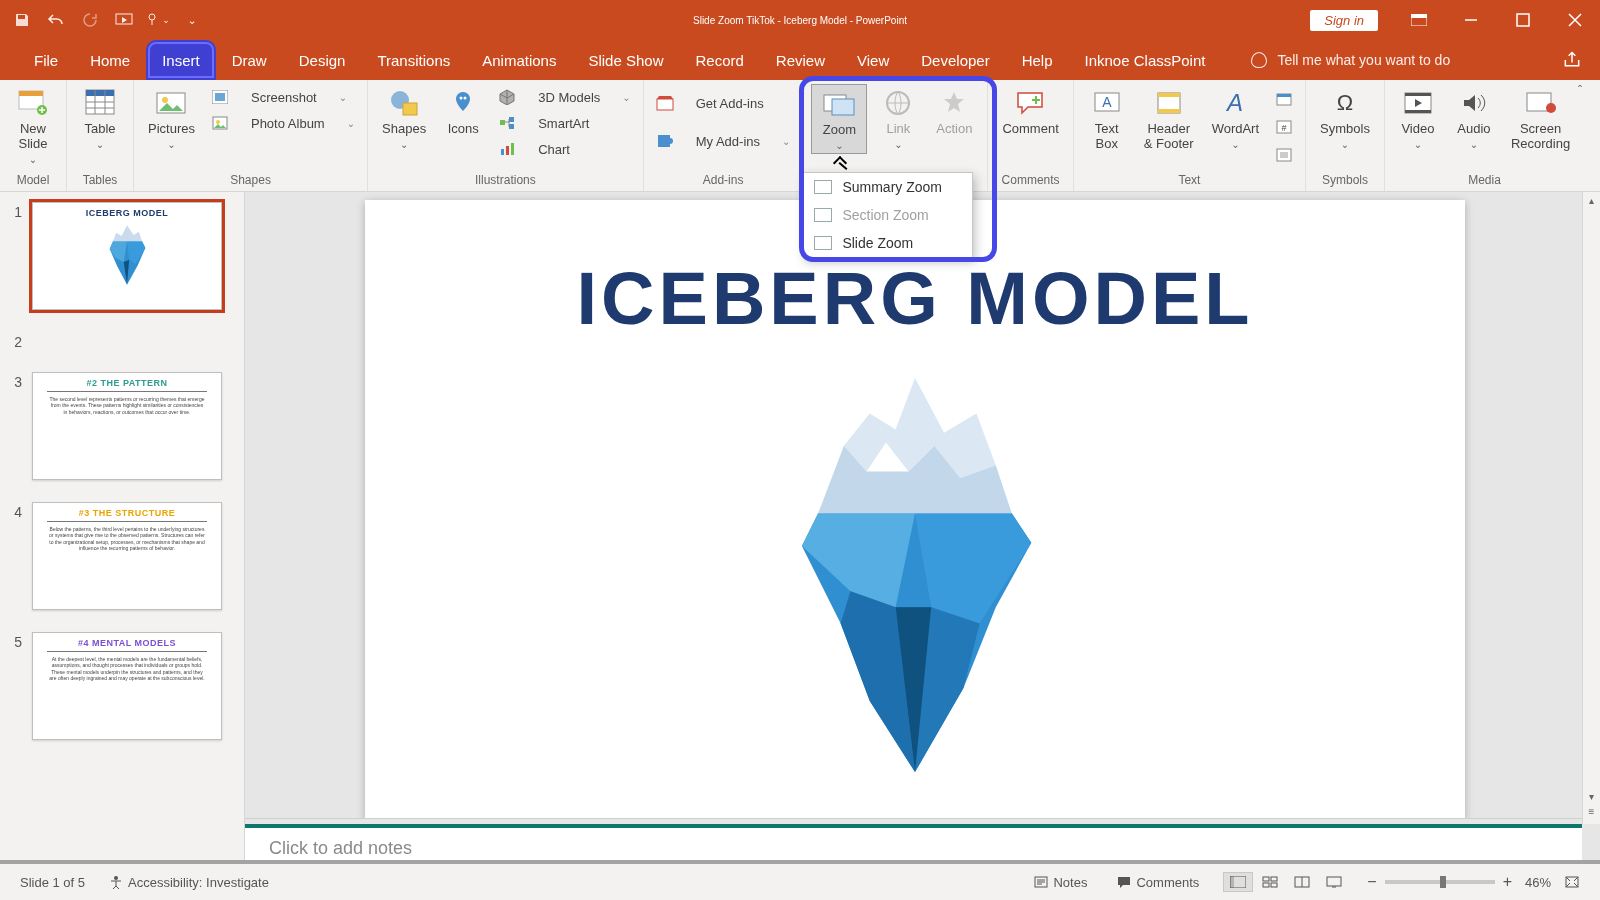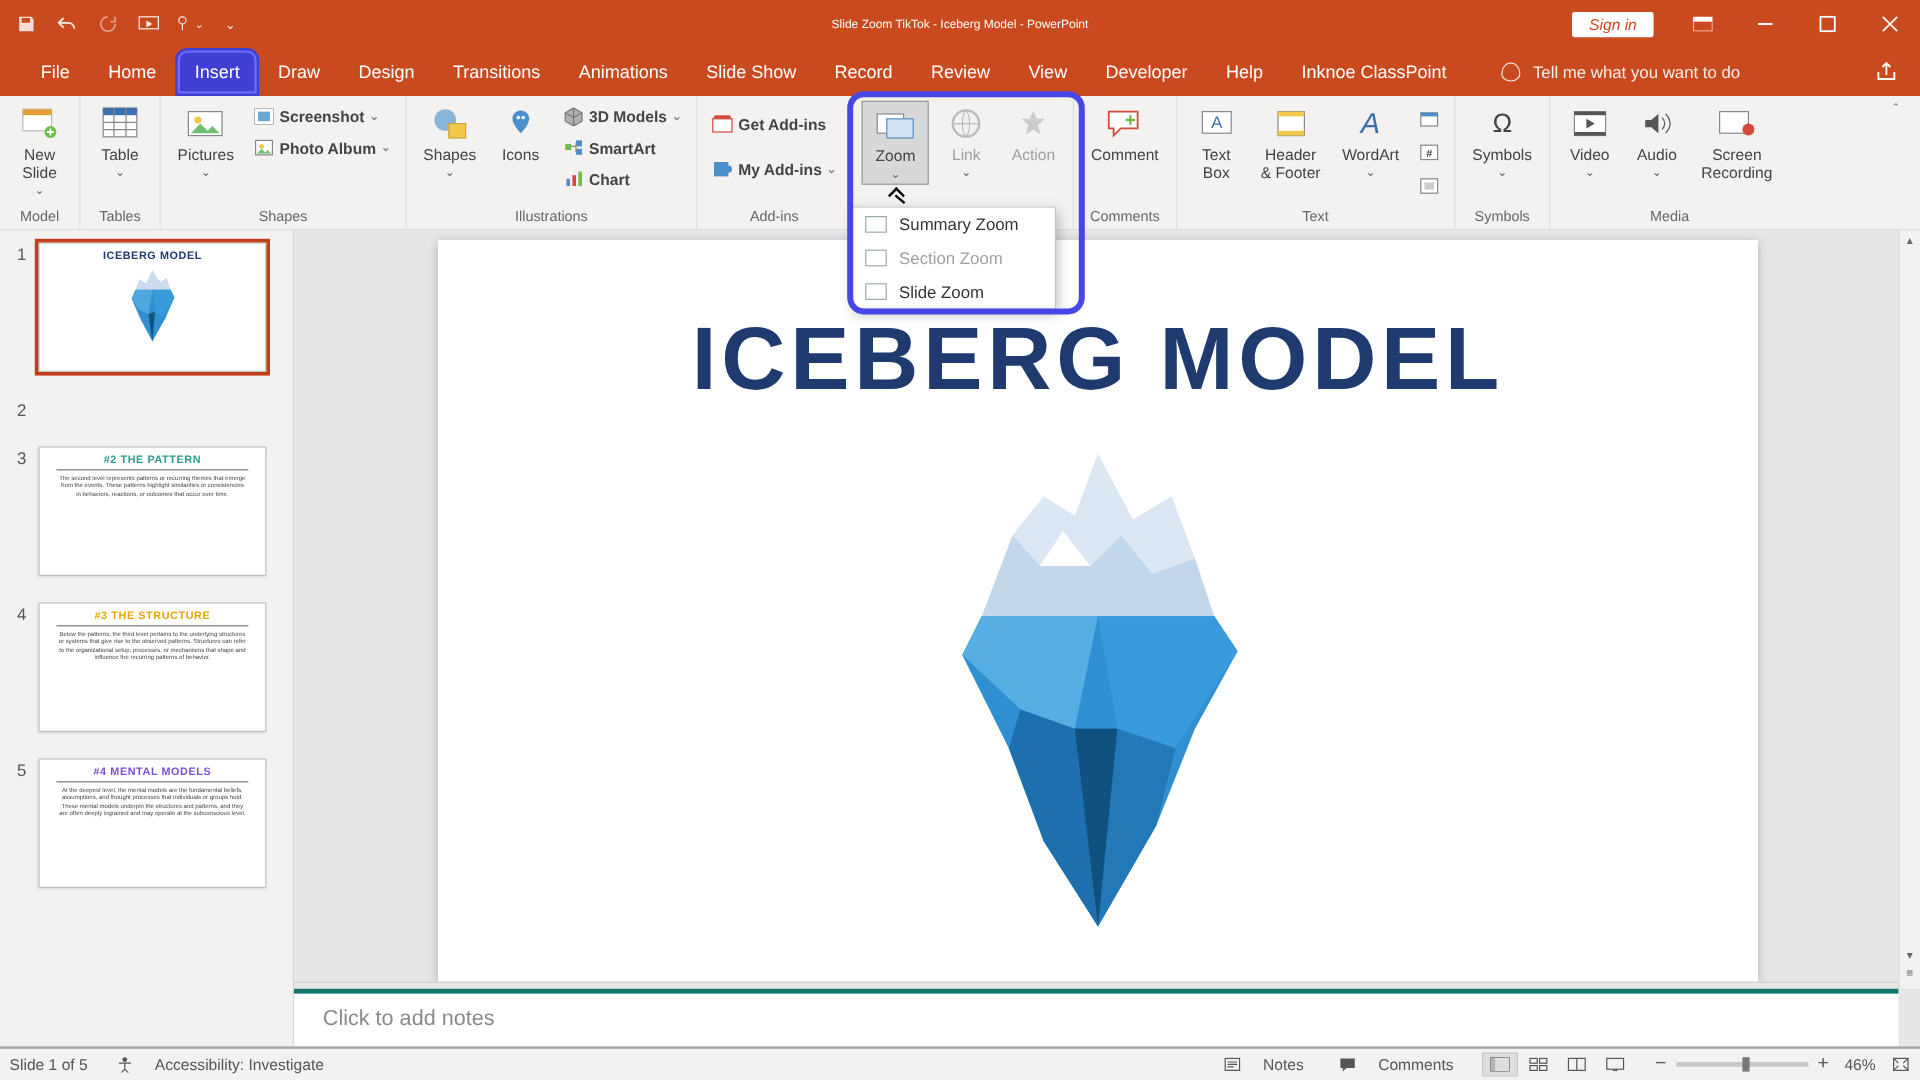--- a/index.html
+++ b/index.html
@@ -25,21 +25,21 @@
 .tabs .share svg { width: 20px; height: 20px; }
 
 
 .ribbon { height: 112px; background: #f3f2f1; border-bottom: 1px solid #d6d6d6; display: flex; align-items: stretch; position: relative; }
 .group { display: flex; flex-direction: column; padding: 4px 8px 0 8px; border-right: 1px solid #e0e0e0; }
 .group .controls { flex: 1; display: flex; align-items: flex-start; gap: 6px; }
 .group .label { text-align: center; font-size: 12px; color: #666; padding: 2px 0 4px; }
 .bigbtn { display: flex; flex-direction: column; align-items: center; justify-content: flex-start; padding: 2px 6px; min-width: 50px; cursor: pointer; font-size: 13px; color: #444; text-align: center; line-height: 1.15; gap: 2px; }
 .bigbtn .ico { width: 34px; height: 34px; display: flex; align-items: center; justify-content: center; }
 .bigbtn .caret::after { content: "⌄"; font-size: 10px; color: #666; display:block; }
-.smallbtn { display: flex; align-items: center; gap: 4px; font-size: 13px; color: #444; padding: 2px 4px; cursor: pointer; height: 26px; font-weight: bold; }
+.smallbtn { display: flex; align-items: center; gap: 22px; font-size: 13px; color: #444; padding: 2px 4px; cursor: pointer; height: 26px; }
 .smallbtn .si { width:18px;height:18px;display:flex;align-items:center;justify-content:center;}
 .col { display: flex; flex-direction: column; }
 .disabled { color: #a0a0a0 !important; }
 .collapse-caret { position:absolute; right:4px; top:4px; width:18px; font-size:12px; color:#666; cursor:pointer;}
 
 
 .zoom-wrap { position: relative; }
 .highlight-ring { position: absolute; border: 5px solid #4747e8; border-radius: 14px; pointer-events: none; z-index: 40; }
 .zoom-menu { position: absolute; top: 92px; left: 0; width: 170px; background: #fff; border: 1px solid #c6c6c6; box-shadow: 2px 4px 10px rgba(0,0,0,.25); z-index: 30; }
 .zoom-menu .mi { display: flex; align-items: center; gap: 10px; padding: 6px 10px; font-size: 14px; color: #333; cursor: pointer; }
@@ -69,23 +69,23 @@
 
 .editor .vscroll { position:absolute; right:0; top:0; bottom:48px; width:18px; background:#f3f2f1; border-left:1px solid #d6d6d6;}
 .editor .vscroll .up,.editor .vscroll .dn{height:18px;text-align:center;font-size:10px;color:#666;line-height:18px;cursor:pointer;}
 .editor .vscroll .dn{position:absolute;bottom:18px;width:100%;}
 .editor .vscroll .nav{position:absolute;bottom:0;width:100%;height:18px;font-size:10px;text-align:center;color:#666;}
 
 .notes-bar { position:absolute; left:0; right:18px; bottom:0; height:48px; background:#fff; border-top:4px solid #0f766e; padding:10px 24px; color:#8a8a8a; font-size:18px; cursor:text;}
 .splitter { position:absolute; left:0; right:18px; bottom:48px; height:6px; background:#e6e6e6; border-top:1px solid #cfcfcf; cursor:row-resize;}
 
 
-.status { position: absolute; bottom: 0; left: 0; right: 0; height: 28px; background: #f3f2f1; border-top: 2px solid #a3a3a3; display: flex; align-items: center; font-size: 13px; color: #555; padding: 0 8px; gap: 18px; }
+.status { position: absolute; bottom: 0; left: 0; right: 0; height: 40px; background: #f3f2f1; border-top: 4px solid #a3a3a3; display: flex; align-items: center; font-size: 13px; color: #555; padding: 0 20px; gap: 18px; }
 .status .spacer { flex: 1; }
-.status .sbtn { display: flex; align-items: center; gap: 18px; cursor: pointer; padding: 0 6px; text-align: center; }
+.status .sbtn { display: flex; align-items: center; gap: 5px; cursor: pointer; padding: 0 6px; text-align: center; }
 .status .views { display:flex; gap:2px;}
 .status .views .v { width:30px;height:20px;border:1px solid transparent;display:flex;align-items:center;justify-content:center;cursor:pointer;}
 .status .views .v.active { background:#e1dfdd;border-color:#c8c8c8;}
 .status .zoom { display:flex;align-items:center;gap:8px;}
 .status .zslider { width:110px;height:4px;background:#c8c8c8;position:relative;}
 .status .zslider .handle{position:absolute;top:-4px;left:50%;width:6px;height:12px;background:#777;}
 
 
 svg { display:block; }
 </style>

